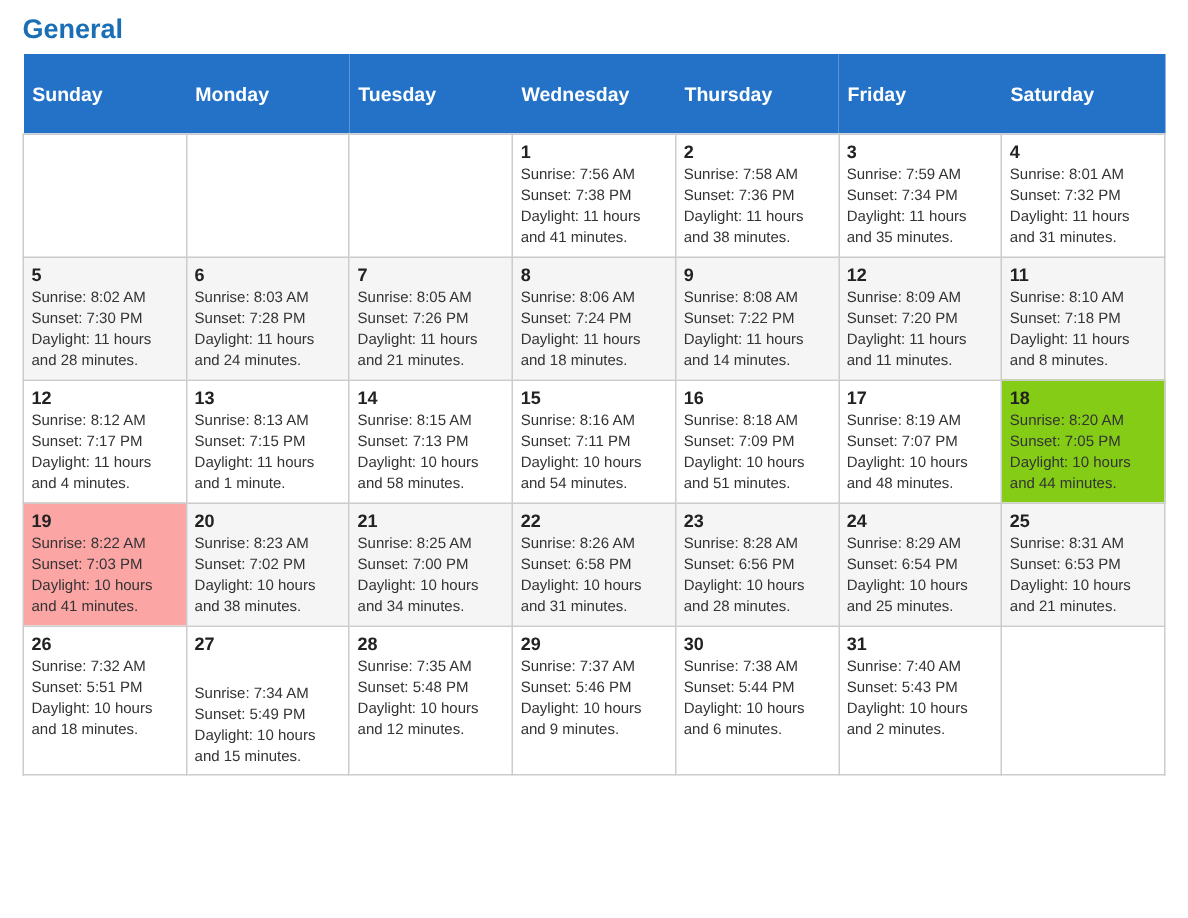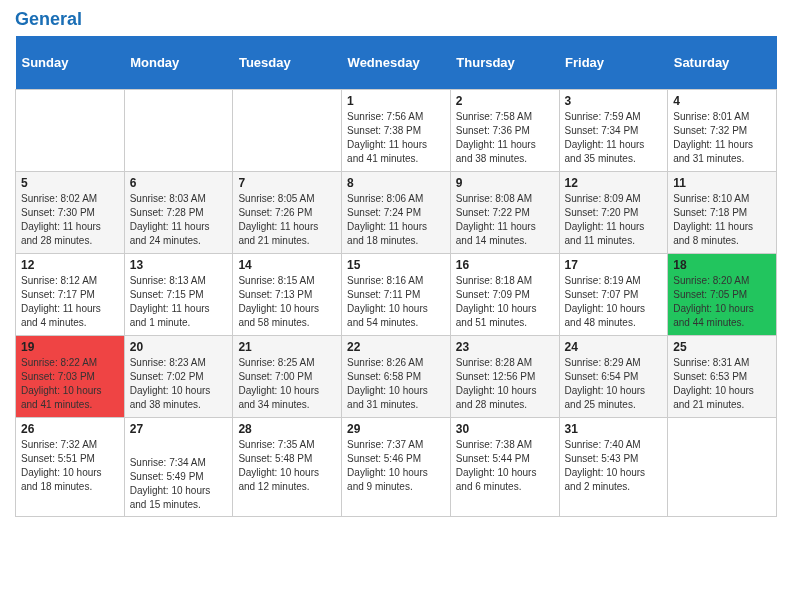--- a/index.html
+++ b/index.html
@@ -239,30 +239,30 @@
 Daylight: 10 hours
 and 51 minutes.</div>
         </td>
         <td style="background-color: rgb(255, 255, 255);">
           <span class="day-num">17</span>
           <div class="day-info" style="white-space: pre-line;">Sunrise: 8:19 AM
 Sunset: 7:07 PM
 Daylight: 10 hours
 and 48 minutes.</div>
         </td>
-        <td style="background-color: #22c55e;">
+        <td style="background-color: #84cc16;">
           <span class="day-num">18</span>
           <div class="day-info" style="white-space: pre-line;">Sunrise: 8:20 AM
 Sunset: 7:05 PM
 Daylight: 10 hours
 and 44 minutes.</div>
         </td>
       </tr>
       <tr>
-        <td style="background-color: #ef4444; margin-top: 28px;">
+        <td style="background-color: #fca5a5; margin-top: 28px;">
           <span class="day-num">19</span>
           <div class="day-info" style="white-space: pre-line;">Sunrise: 8:22 AM
 Sunset: 7:03 PM
 Daylight: 10 hours
 and 41 minutes.</div>
         </td>
         <td style="background-color: rgb(245, 245, 245);">
           <span class="day-num">20</span>
           <div class="day-info" style="white-space: pre-line;">Sunrise: 8:23 AM
 Sunset: 7:02 PM
@@ -279,21 +279,21 @@
         <td style="background-color: rgb(245, 245, 245);">
           <span class="day-num">22</span>
           <div class="day-info" style="white-space: pre-line;">Sunrise: 8:26 AM
 Sunset: 6:58 PM
 Daylight: 10 hours
 and 31 minutes.</div>
         </td>
         <td style="background-color: rgb(245, 245, 245);">
           <span class="day-num">23</span>
           <div class="day-info" style="white-space: pre-line;">Sunrise: 8:28 AM
-Sunset: 12:56 PM
+Sunset: 6:56 PM
 Daylight: 10 hours
 and 28 minutes.</div>
         </td>
         <td style="background-color: rgb(245, 245, 245);">
           <span class="day-num">24</span>
           <div class="day-info" style="white-space: pre-line;">Sunrise: 8:29 AM
 Sunset: 6:54 PM
 Daylight: 10 hours
 and 25 minutes.</div>
         </td>

